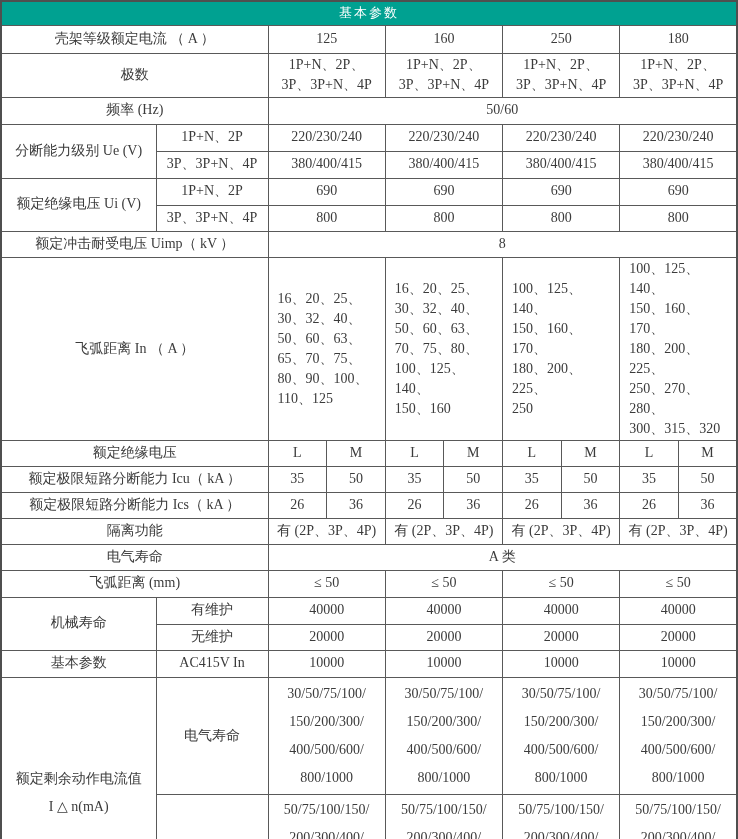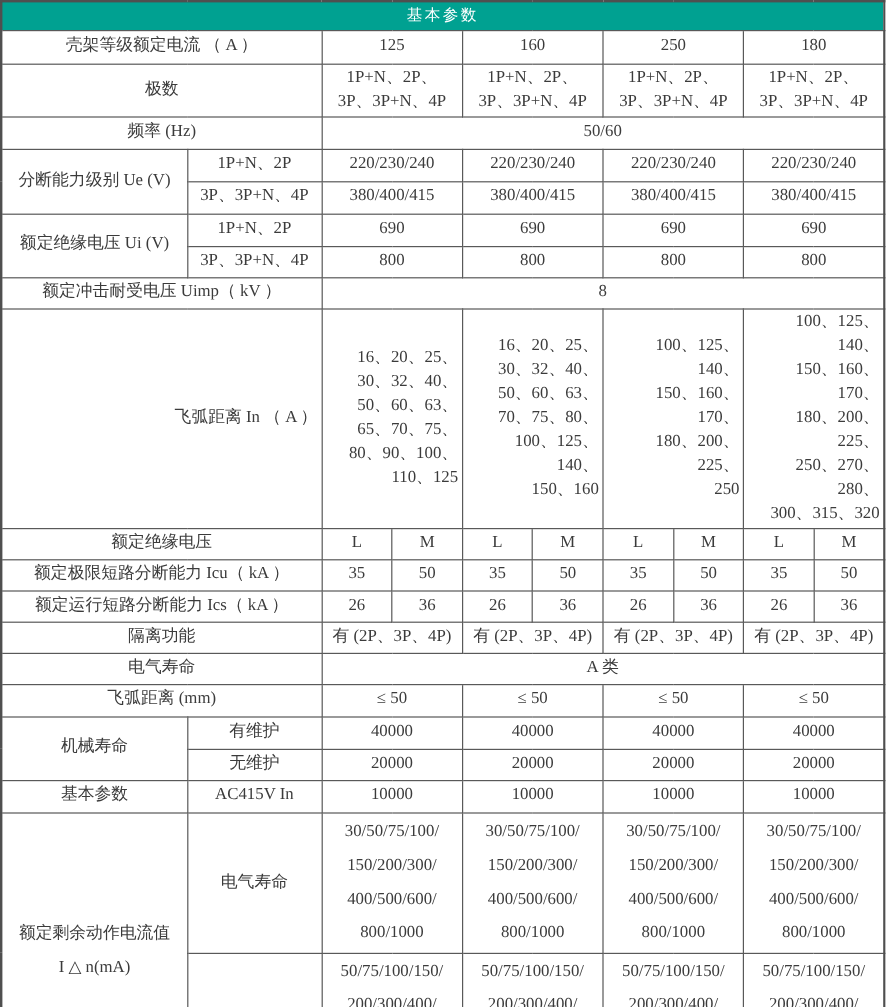--- a/index.html
+++ b/index.html
@@ -36,21 +36,21 @@
   th.title{
     background:var(--header_bg);
     color:var(--header_text);
     font-size:13px;
     font-weight:normal;
     letter-spacing:2px;
     height:24px;
   }
   td.lbl{  }
   td.ta-left{ text-align:left; padding-left:9px; }
-  tr.r-in td{ line-height:20px;text-align:right; }
+  tr.r-in td{ line-height:20px; }
   tr.r-res td{ line-height:28px; }
 </style>
 </head>
 <body>
 
 <div class="sheet">
   <table>
     <colgroup>
       <col style="width:155px">
         <col style="width:112px">
@@ -174,21 +174,21 @@
       <td>50</td>
       <td>35</td>
       <td>50</td>
       <td>35</td>
       <td>50</td>
       <td>35</td>
       <td>50</td>
     </tr>
 
     <tr style="height:26px">
-      <td class="lbl" colspan="2">额定运行短路分断能力 Ics（ kA ）</td>
+      <td class="lbl" colspan="2">额定极限短路分断能力 Ics（ kA ）</td>
       <td>26</td>
       <td>36</td>
       <td>26</td>
       <td>36</td>
       <td>26</td>
       <td>36</td>
       <td>26</td>
       <td>36</td>
     </tr>
 

